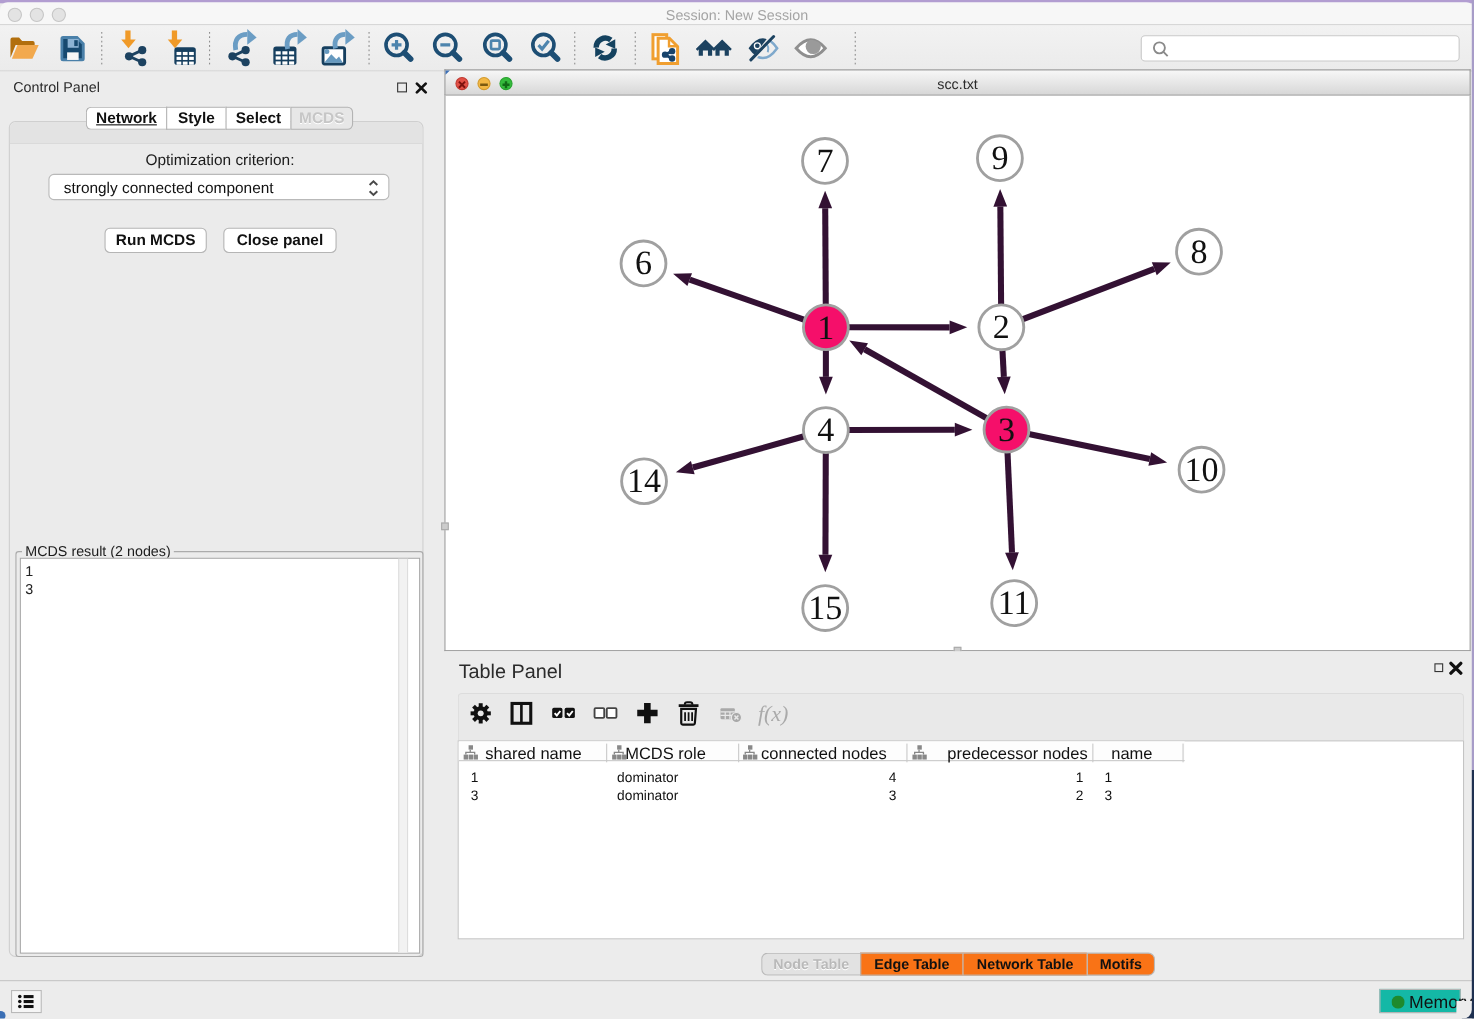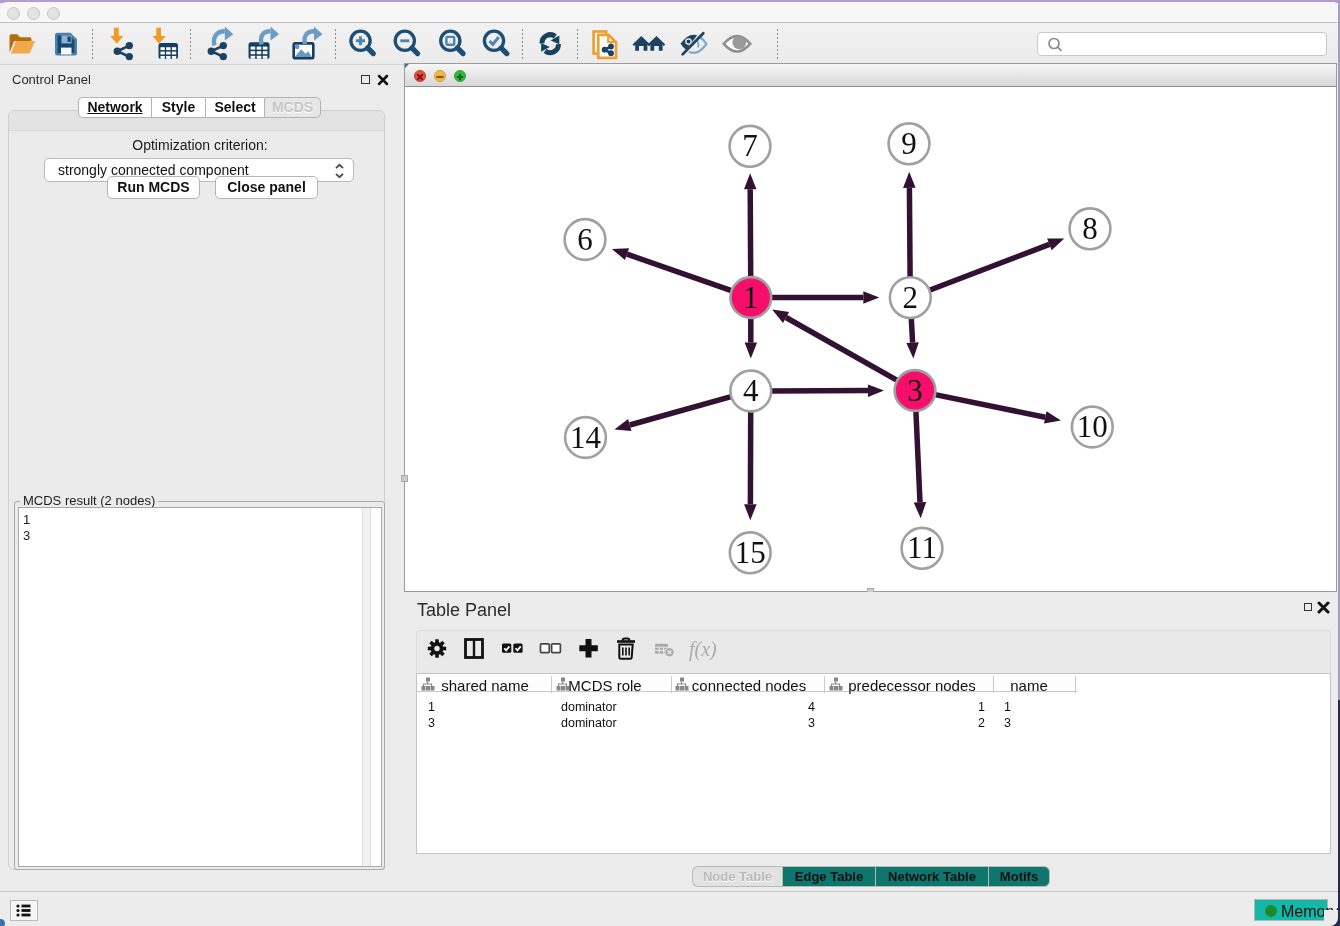--- a/index.html
+++ b/index.html
@@ -31,22 +31,22 @@
 #cp-title { position:absolute; left:12px; top:7px; font-size:13px; color:#2b2b2b; }
 #cp-pane { position:absolute; left:8px; top:45px; width:377px; height:760px; background:#ebebeb;
   border:1px solid #cfcfcf; border-radius:6px; }
 #cp-band { position:absolute; left:9px; top:46px; width:375px; height:20px; background:#e3e3e3;
   border-bottom:1px solid #dadada; border-radius:6px 6px 0 0; }
 .cptab { position:absolute; top:32px; height:21px; background:#fff; border:1px solid #b3b3b3;
   border-right:none; font-size:14px; font-weight:700; color:#111; text-align:center; line-height:19px; }
 #opt-label { position:absolute; left:0; top:72px; width:400px; text-align:center; font-size:14px; color:#1a1a1a; }
 #dropdown { position:absolute; left:44px; top:93px; width:310px; height:24px; background:#fff;
   border:1px solid #b9b9b9; border-radius:5px; font-size:14px; line-height:22px; padding-left:13px; color:#111; }
-.cbtn { position:absolute; top:111px; height:23px; background:#fff; border:1px solid #b5b5b5;
-  border-radius:5px; font-size:14px; font-weight:700; color:#111; text-align:center; line-height:21px;margin-left:12px; }
+.cbtn { position:absolute; top:142px; height:23px; background:#fff; border:1px solid #b5b5b5;
+  border-radius:5px; font-size:14px; font-weight:700; color:#111; text-align:center; line-height:21px; }
 #mcds-group { position:absolute; left:14px; top:436px; width:371px; height:369px;
   border:1px solid #ababab; border-radius:3px; }
 #mcds-label { position:absolute; left:20px; top:428px; background:#ebebeb; padding:0 3px; font-size:13px; color:#1c1c1c; }
 #mcds-text { position:absolute; left:18px; top:442px; width:364px; height:360px; background:#fff;
   border:1px solid #a8a8a8; font-size:13px; line-height:15.5px; padding:4px 0 0 4px; }
 #mcds-scroll { position:absolute; left:362px; top:443px; width:9px; height:358px; background:#f2f2f2;
   border-left:1px solid #ddd; border-right:1px solid #ddd; }
 
 
 #netwin { position:absolute; left:404px; top:63px; width:933px; height:529px; }
@@ -62,21 +62,21 @@
 #tp-title { position:absolute; left:13px; top:8px; font-size:18px; color:#2b2b2b; }
 #tp-toolbar { position:absolute; left:12px; top:38px; width:915px; height:43px; background:#e9e9e9;
   border:1px solid #dcdcdc; border-radius:4px 4px 0 0; border-bottom:none; }
 #tp-table { position:absolute; left:12px; top:81px; width:915px; height:181px; background:#fff;
   border:1px solid #c4c4c4; }
 #tp-header { position:absolute; left:0; top:0; width:660px; height:18px; background:#fdfdfd;
   border-bottom:1px solid #c9c9c9; font-size:15px; color:#111; }
 .thsep { position:absolute; top:2px; height:17px; width:1px; background:#c9c9c9; }
 .thtext { position:absolute; top:3px; text-align:center; }
 .trow { position:absolute; font-size:12.5px; color:#111; }
-.ttab { position:absolute; top:274px; height:21px; background:#0f766e; border:1px solid #b9b9b9;
+.ttab { position:absolute; top:274px; height:21px; background:#f97316; border:1px solid #b9b9b9;
   border-right:none; font-size:13px; font-weight:600; color:#111; text-align:center; line-height:19px; }
 
 
 #statusbar { position:absolute; left:0; top:891px; width:1340px; height:35px; background:#ececec;
   border-top:1px solid #c6c6c6; }
 #sb-listbtn { position:absolute; left:10px; top:8px; width:28px; height:21px; background:#f5f5f5;
   border:1px solid #b9b9b9; }
 #sb-mem { position:absolute; left:1254px; top:7px; width:74px; height:22px; background:#14b8a6;
   border:1px solid #b5b5b5; font-size:16px; color:#111; }
 
@@ -86,20 +86,21 @@
 #brc2 { position:absolute; right:2px; top:910px; width:14px; height:16px; background:#ececec; border-radius:0 0 8px 0; }
 </style>
 </head>
 <body>
 
 <div id="topstrip"></div>
 <div id="titlebar">
   <div class="tl" style="left:6.5px;"></div>
   <div class="tl" style="left:26.5px;"></div>
   <div class="tl" style="left:46.5px;"></div>
+  <div id="title-text">Session: New Session</div>
 </div>
 
 <div id="toolbar">
   <svg width="1340" height="42" viewBox="0 0 1340 42">
 
     <path d="M9.5,29.5 V13 q0,-1.8 1.8,-1.8 h6 l2.8,3 h9.6 q1.8,0 1.8,1.8 v2 H14.2 L9.5,29.5 z" fill="#b26f0d"></path>
     <path d="M10.8,30.4 L15.9,18 H35.2 L29.5,30.4 z" fill="#f2a94e"></path>
 
     <path d="M57.3,9.8 h13.2 l6.5,6.5 v14 q0,2.3 -2.3,2.3 h-17.4 q-2.3,0 -2.3,-2.3 v-18.2 q0,-2.3 2.3,-2.3 z" fill="#4a80a9"></path>
     <path d="M57.5,12.4 h11.9 l5,5 v12.6 h-16.9 z" fill="#17496f"></path>
@@ -276,20 +277,21 @@
 <div id="netwin">
   <div id="net-titlebar">
     <div class="mac" style="left:9px; background:#e25046; border:1px solid #c03a32;"></div>
     <div class="mac" style="left:29px; background:#f3b844; border:1px solid #d39b2f;"></div>
     <div class="mac" style="left:49px; background:#35bb3c; border:1px solid #28a32f;"></div>
     <svg class="abs" style="left:9px;top:8.5px;" width="60" height="9" viewBox="0 0 60 9">
       <path d="M3.2 1.2 L8.8 6.8 M8.8 1.2 L3.2 6.8" stroke="#7c120e" stroke-width="1.8"></path>
       <path d="M22.5 4 L29.5 4" stroke="#7c5a10" stroke-width="2.2"></path>
       <path d="M46 0.8 L46 7.2 M42.8 4 L49.2 4" stroke="#116b16" stroke-width="2.2"></path>
     </svg>
+    <div id="net-title">scc.txt</div>
     <div class="abs" style="left:0;top:0;width:0;height:0;border-top:4px solid #3b6fb5;border-right:4px solid transparent;"></div>
   </div>
   <div id="net-canvas">
     <svg width="931" height="503" viewBox="0 0 931 503" font-family="Liberation Sans, sans-serif">
       <g stroke="#331133" stroke-width="5.5" fill="#331133" stroke-linecap="butt">
         <line x1="345.7" y1="190.0" x2="345.2" y2="102.3"></line>
           <polygon stroke="none" points="345.1,86.3 351.5,102.3 339.0,102.3"></polygon>
         <line x1="326.4" y1="203.7" x2="222.0" y2="167.2"></line>
           <polygon stroke="none" points="206.9,161.9 224.1,161.3 219.9,173.1"></polygon>
         <line x1="366.3" y1="210.5" x2="458.3" y2="210.6"></line>
@@ -424,21 +426,21 @@
               <path d="M10.5,7.5 v2.5 M6.5,12 v-2 h8 v2" stroke="#888" stroke-width="1.2" fill="none"></path>
             </g>
           <use href="#sitemap" x="135"></use>
           <use href="#sitemap" x="254"></use>
           <use href="#sitemap" x="408"></use>
         </g>
       </svg>
       <div class="thtext" style="left:68px;  transform:translateX(-50%);">shared name</div>
       <div class="thtext" style="left:188px; transform:translateX(-50%);">MCDS role</div>
       <div class="thtext" style="left:332px; transform:translateX(-50%);">connected nodes</div>
-      <div class="thtext" style="left:495px; transform:translateX(-50%);">predecessor nodes</div>
+      <div class="thtext" style="left:508px; transform:translateX(-50%);">predecessor nodes</div>
       <div class="thtext" style="left:612px; transform:translateX(-50%);">name</div>
       <div class="thsep" style="left:134px;"></div>
       <div class="thsep" style="left:254px;"></div>
       <div class="thsep" style="left:407px;"></div>
       <div class="thsep" style="left:576px;"></div>
       <div class="thsep" style="left:658px;"></div>
     </div>
     <div class="trow" style="left:11px; top:26px;">1</div>
     <div class="trow" style="left:144px; top:26px;">dominator</div>
     <div class="trow" style="left:330px; top:26px; width:68px; text-align:right;">4</div>

